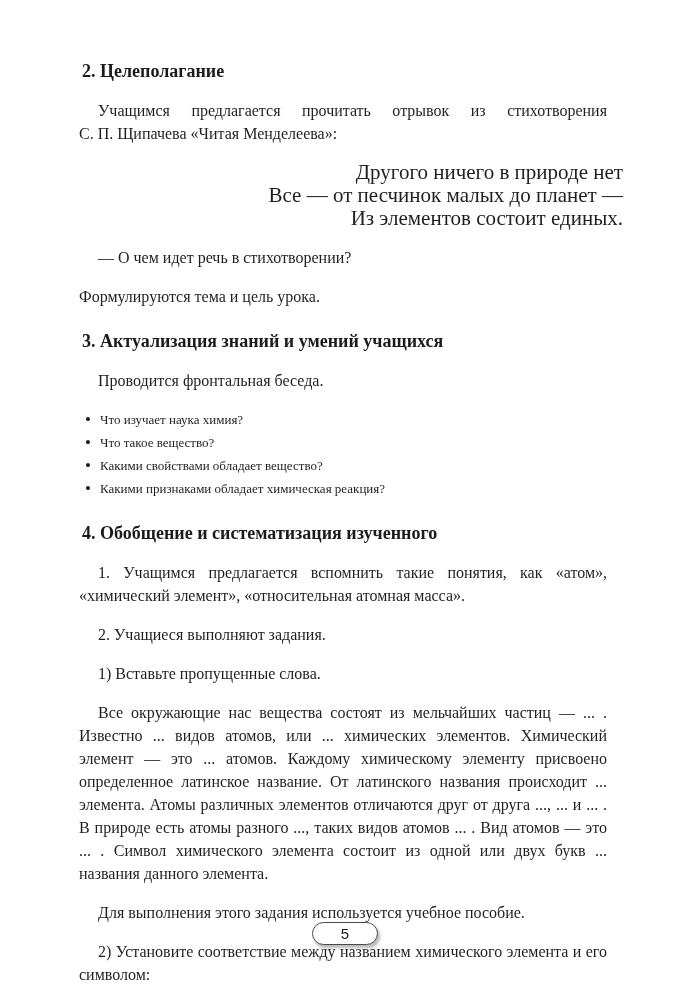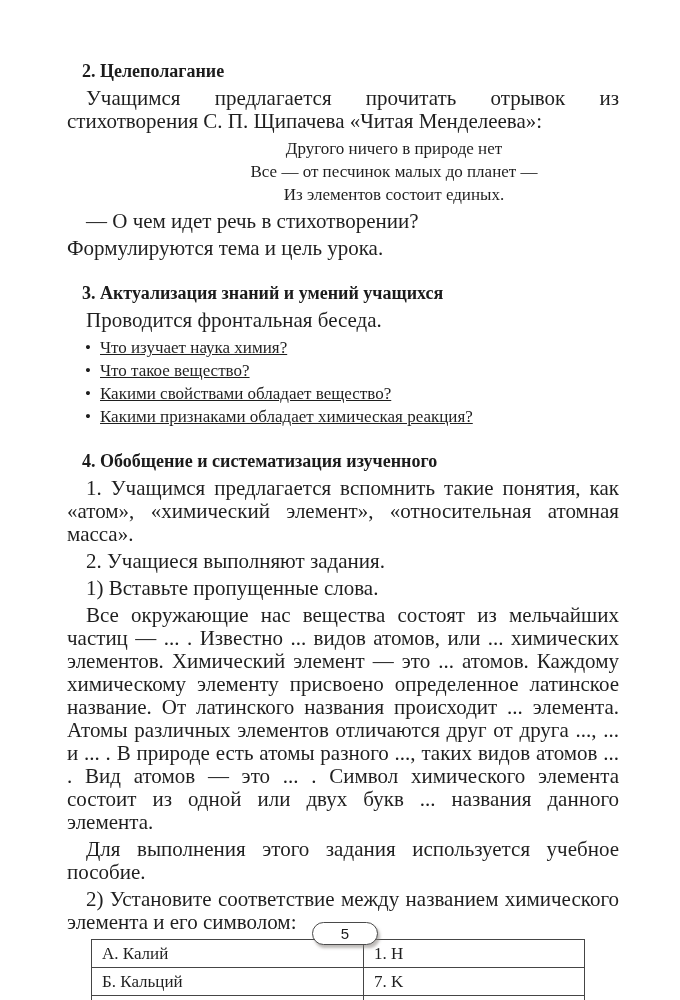--- a/index.html
+++ b/index.html
@@ -8,43 +8,42 @@
     width: 680px;
     height: 1000px;
     background: #ffffff;
     overflow: hidden;
     box-sizing: border-box;
     padding: 60px 57px 0 63px;
     font-family: "Liberation Serif", "DejaVu Serif", serif;
     color: #1f1f1f;
   }
   .page p {
-    margin: 4px;
-    font-size: 21px;
+    margin: 16px;
+    font-size: 16px;
     line-height: 23px;
     text-align: justify;
   }
   .indent { text-indent: 19px; }
   h2.heading {
     margin: 0;
     font-size: 18px;
     line-height: 23px;
     font-weight: bold;
     text-indent: 19px;
     color: #1b1b1b;
   }
   h2.heading.mt { margin-top: 22px; }
   .poem { margin: 4px 0 3px 102px; }
-  .poem-line { font-size: 17px; line-height: 23px; text-align: center; }
+  .poem-line { font-size: 21px; line-height: 23px; text-align: right; }
   .bullet-item {
     position: relative;
     padding-left: 37px;
-    font-size: 17px;
+    font-size: 13px;
     line-height: 23px;
-    text-decoration: underline;
   }
   .dot {
     position: absolute;
     left: 22px;
     top: 0;
     font-size: 17px;
     line-height: 23px;
   }
   .dot::before { content: "\2022"; }
   table.match-table {

